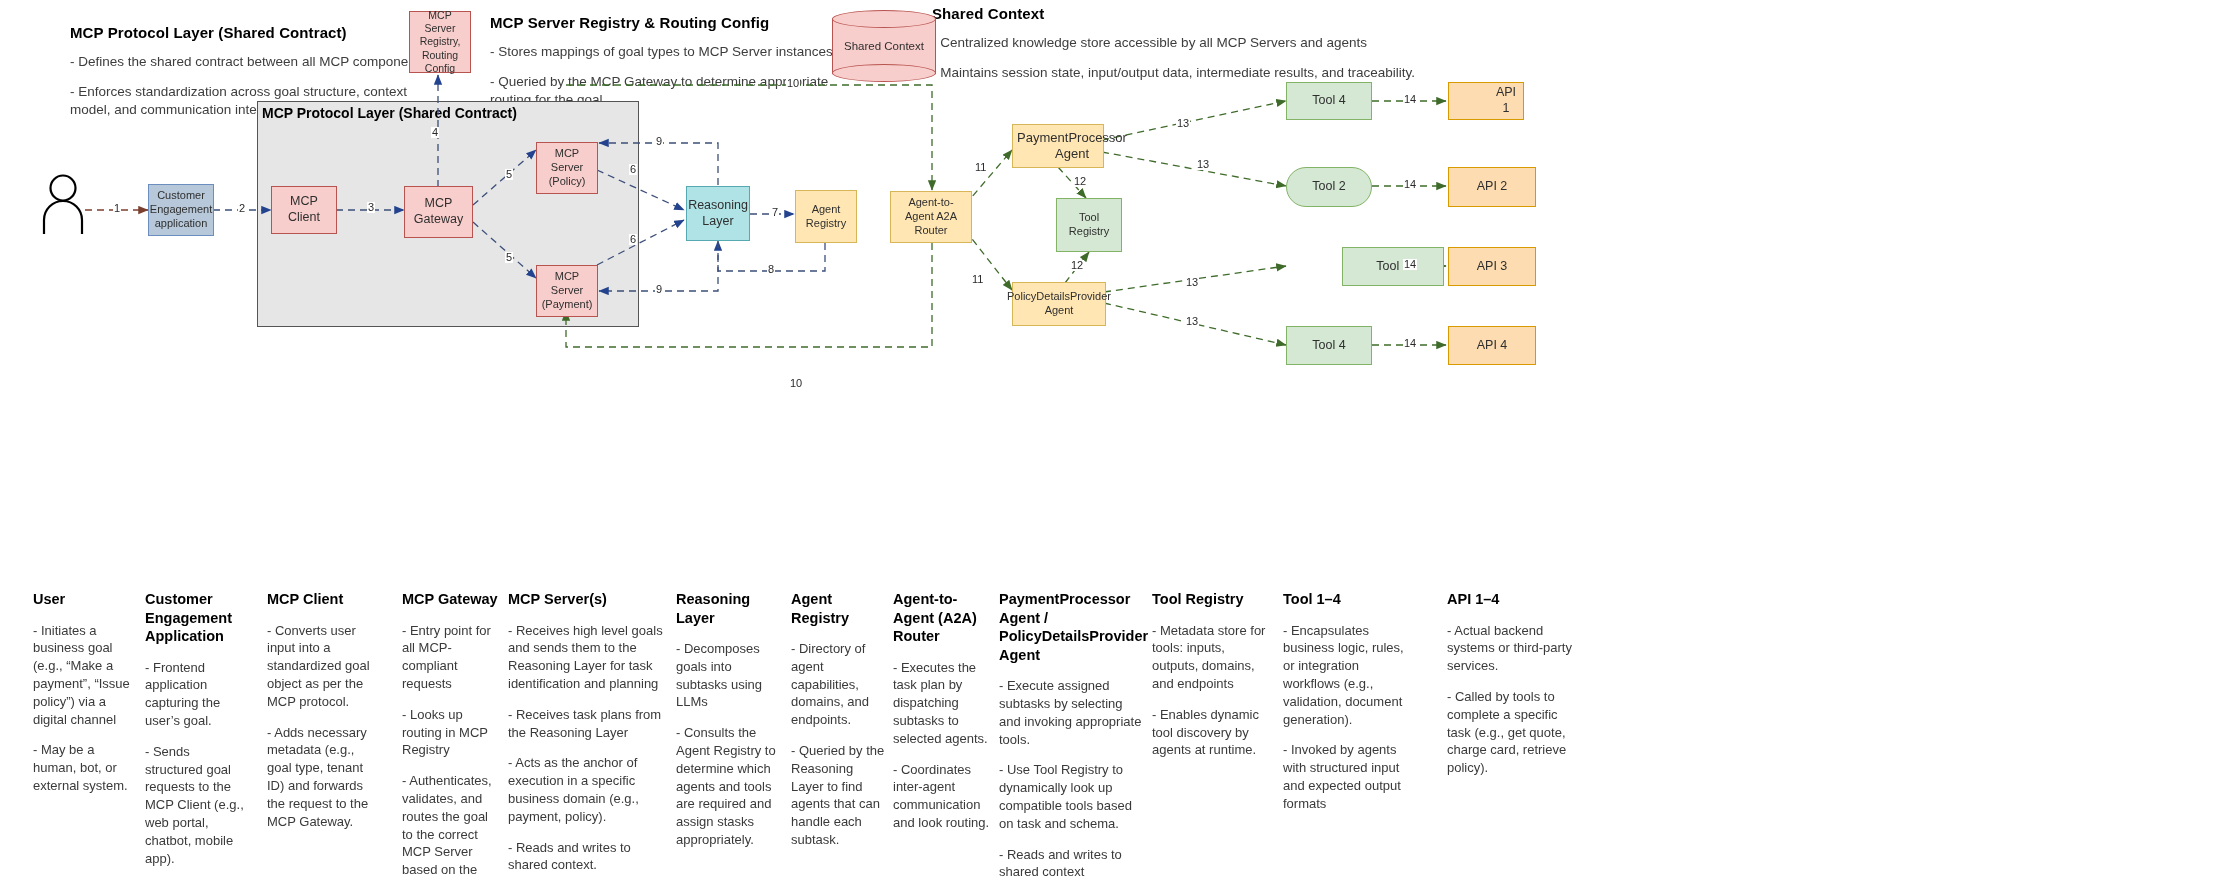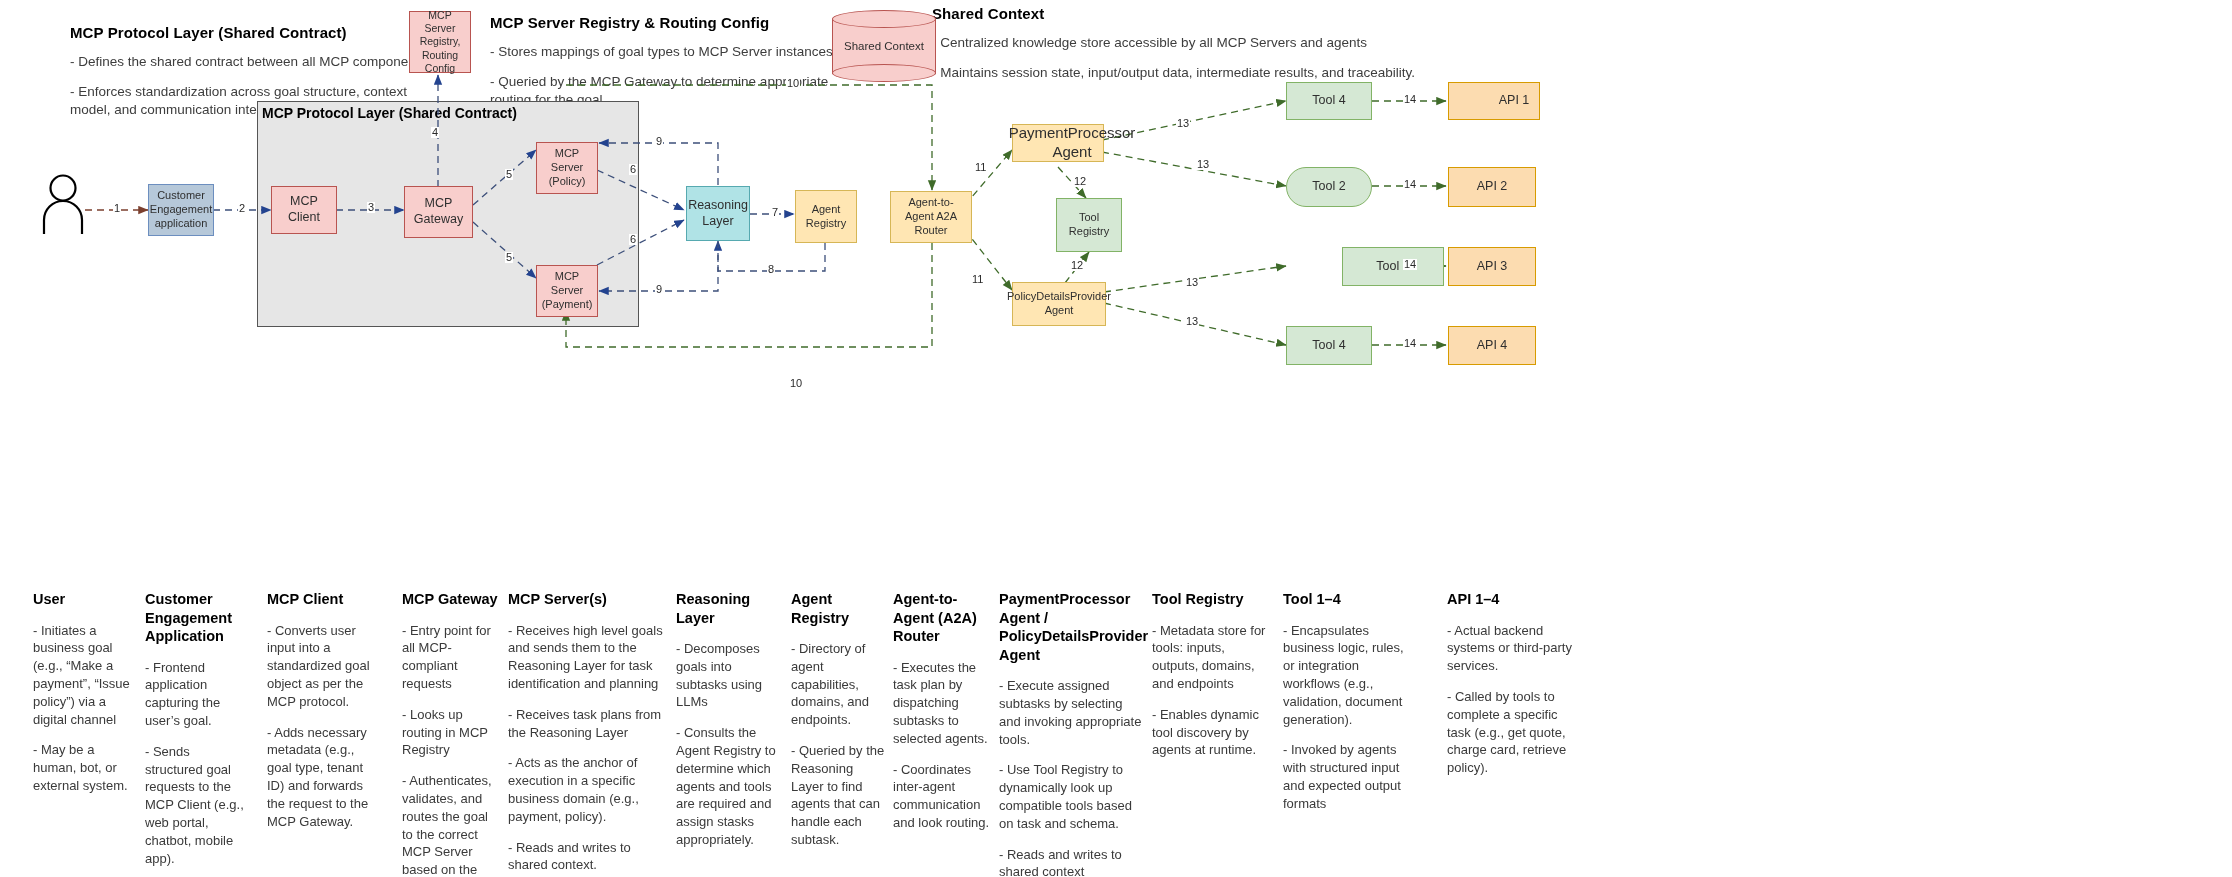--- a/index.html
+++ b/index.html
@@ -254,32 +254,32 @@
   <div class="node n-pink" style="left:536px; top:118px; width:62px; height:52px; font-size:11px;margin-top:24px;">MCP Server (Policy)</div>
 
   <div class="node n-pink" style="left:536px; top:265px; width:62px; height:52px; font-size:11px;">MCP Server (Payment)</div>
 
   <div class="node n-cyan" style="left:686px; top:186px; width:64px; height:55px;">Reasoning Layer</div>
 
   <div class="node n-yellow" style="left:795px; top:190px; width:62px; height:53px; font-size:11px;">Agent Registry</div>
 
   <div class="node n-yellow" style="left:890px; top:191px; width:82px; height:52px; font-size:11px;">Agent-to-Agent A2A Router</div>
 
-  <div class="node n-yellow" style="left:1012px; top:124px; width:92px; height:38px; font-size:15px;padding-left:32px;">PaymentProcessor Agent</div>
+  <div class="node n-yellow" style="left:1012px; top:124px; width:92px; height:44px; font-size:13px;padding-left:32px;">PaymentProcessor Agent</div>
 
   <div class="node n-yellow" style="left:1012px; top:282px; width:94px; height:44px; font-size:11px;">PolicyDetailsProvider Agent</div>
 
   <div class="node n-green" style="left:1056px; top:198px; width:66px; height:54px; font-size:11px;">Tool Registry</div>
 
   <div class="node n-green" style="left:1286px; top:82px; width:86px; height:38px;">Tool 4</div>
   <div class="node n-green" style="left:1286px; top:167px; width:86px; height:40px;border-radius:20px;">Tool 2</div>
   <div class="node n-green" style="left:1342px; top:247px; width:102px; height:39px;">Tool 3</div>
   <div class="node n-green" style="left:1286px; top:326px; width:86px; height:39px;">Tool 4</div>
 
-  <div class="node n-orange" style="left:1448px; top:82px; width:92px; height:38px;padding-left:44px;">API 1</div>
+  <div class="node n-orange" style="left:1448px; top:82px; width:76px; height:38px;padding-left:44px;">API 1</div>
   <div class="node n-orange" style="left:1448px; top:167px; width:88px; height:40px;">API 2</div>
   <div class="node n-orange" style="left:1448px; top:247px; width:88px; height:39px;">API 3</div>
   <div class="node n-orange" style="left:1448px; top:326px; width:88px; height:39px;">API 4</div>
 
   <div id="shared-ctx-cyl" style="left:832px; top:10px;">
     <div class="cyl-body"></div>
     <div class="cyl-bot"></div>
     <div class="cyl-top"></div>
     <div class="cyl-label">Shared Context</div>
   </div>

